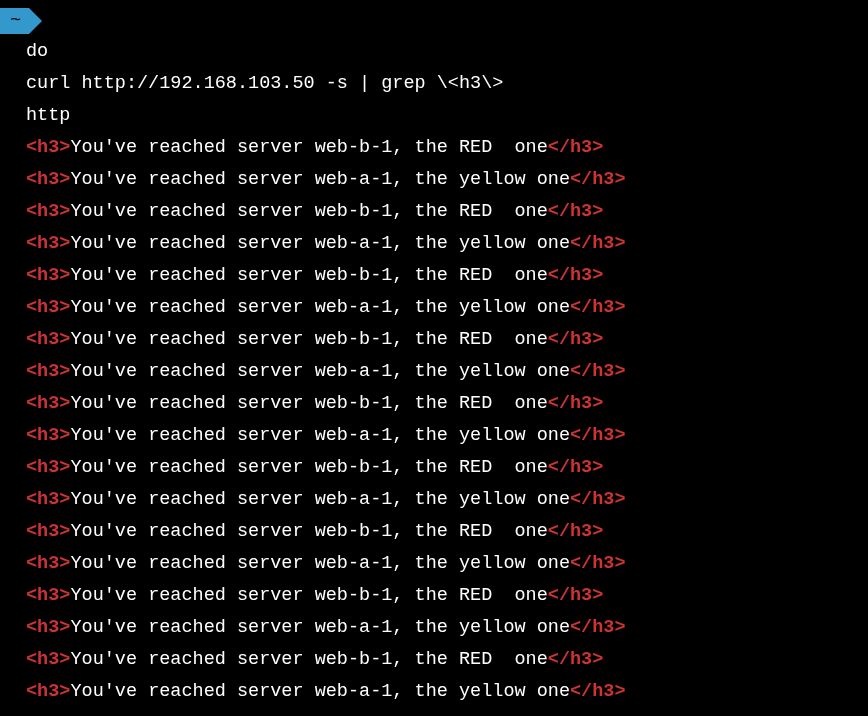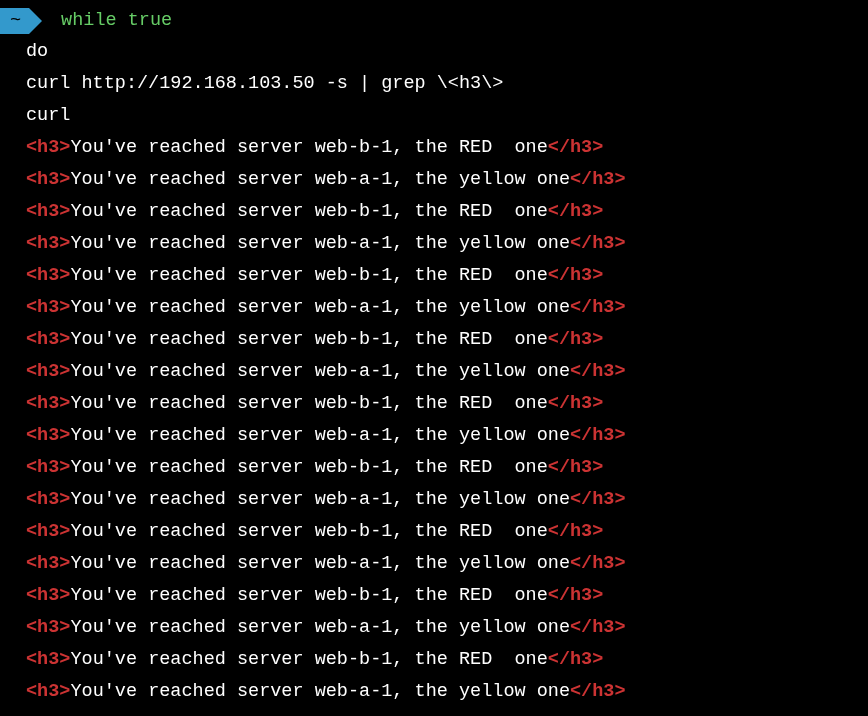--- a/index.html
+++ b/index.html
@@ -72,28 +72,25 @@
       padding: 0;
     }
   </style>
 </head>
 <body>
 
 <div class="prompt-row">
   <span class="prompt-badge">
     <span>~</span>
   </span>
-  <span class="prompt-cmdline">
-    <span class="cmd-green">while</span><span class="txt-white"> </span><span class="cmd-green">true</span>
-  </span>
 </div>
 
 <div class="cmd-line">do</div>
 <div class="cmd-line">curl http://192.168.103.50 -s | grep \&lt;h3\&gt;</div>
-<div class="cmd-line">curl</div>
+<div class="cmd-line">http</div>
 
 <div id="output-container">
     <div class="output-line"><span class="tag-red">&lt;h3&gt;</span><span class="txt-white">You've reached server web-b-1, the RED  one</span><span class="tag-red">&lt;/h3&gt;</span></div>
     <div class="output-line"><span class="tag-red">&lt;h3&gt;</span><span class="txt-white">You've reached server web-a-1, the yellow one</span><span class="tag-red">&lt;/h3&gt;</span></div>
     <div class="output-line"><span class="tag-red">&lt;h3&gt;</span><span class="txt-white">You've reached server web-b-1, the RED  one</span><span class="tag-red">&lt;/h3&gt;</span></div>
     <div class="output-line"><span class="tag-red">&lt;h3&gt;</span><span class="txt-white">You've reached server web-a-1, the yellow one</span><span class="tag-red">&lt;/h3&gt;</span></div>
     <div class="output-line"><span class="tag-red">&lt;h3&gt;</span><span class="txt-white">You've reached server web-b-1, the RED  one</span><span class="tag-red">&lt;/h3&gt;</span></div>
     <div class="output-line"><span class="tag-red">&lt;h3&gt;</span><span class="txt-white">You've reached server web-a-1, the yellow one</span><span class="tag-red">&lt;/h3&gt;</span></div>
     <div class="output-line"><span class="tag-red">&lt;h3&gt;</span><span class="txt-white">You've reached server web-b-1, the RED  one</span><span class="tag-red">&lt;/h3&gt;</span></div>
     <div class="output-line"><span class="tag-red">&lt;h3&gt;</span><span class="txt-white">You've reached server web-a-1, the yellow one</span><span class="tag-red">&lt;/h3&gt;</span></div>

